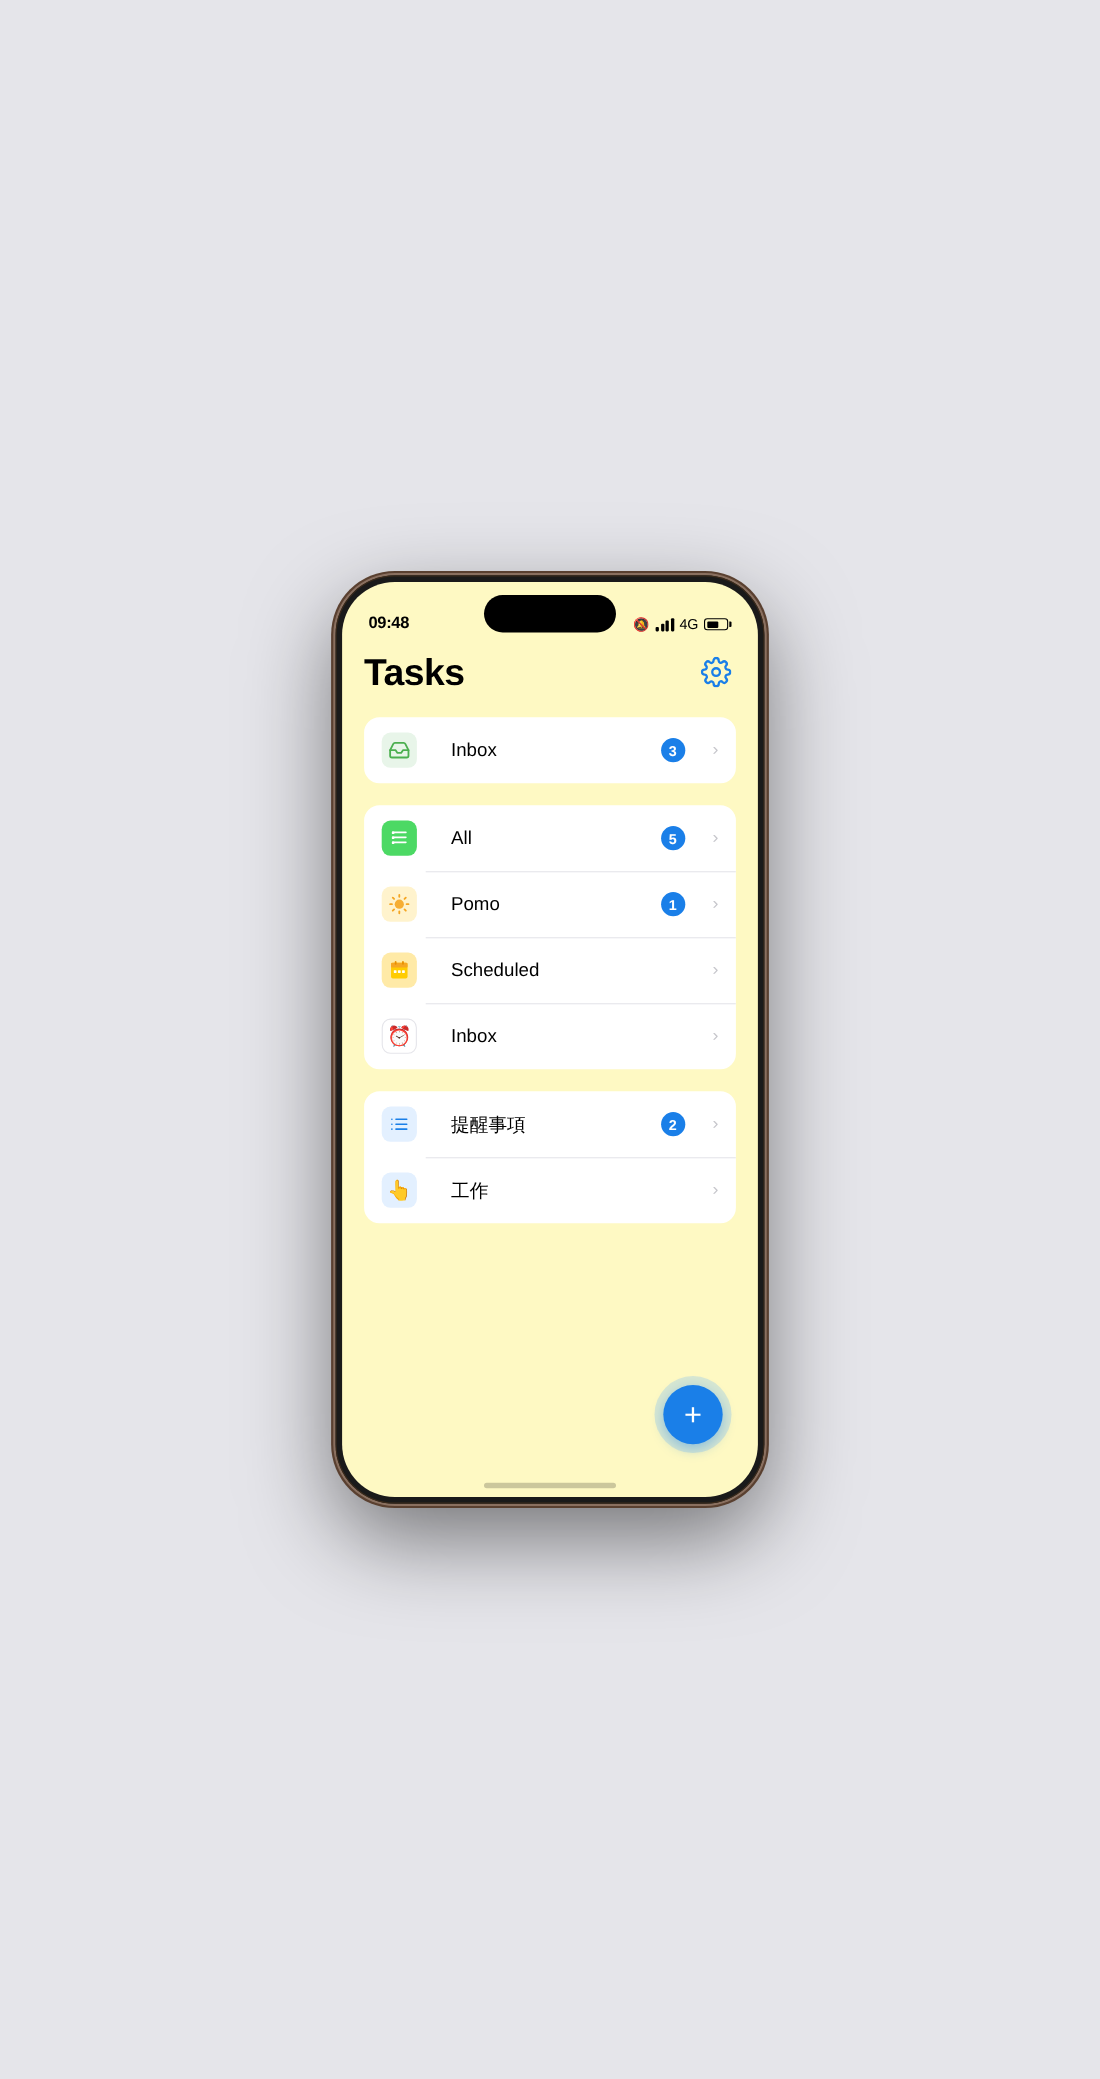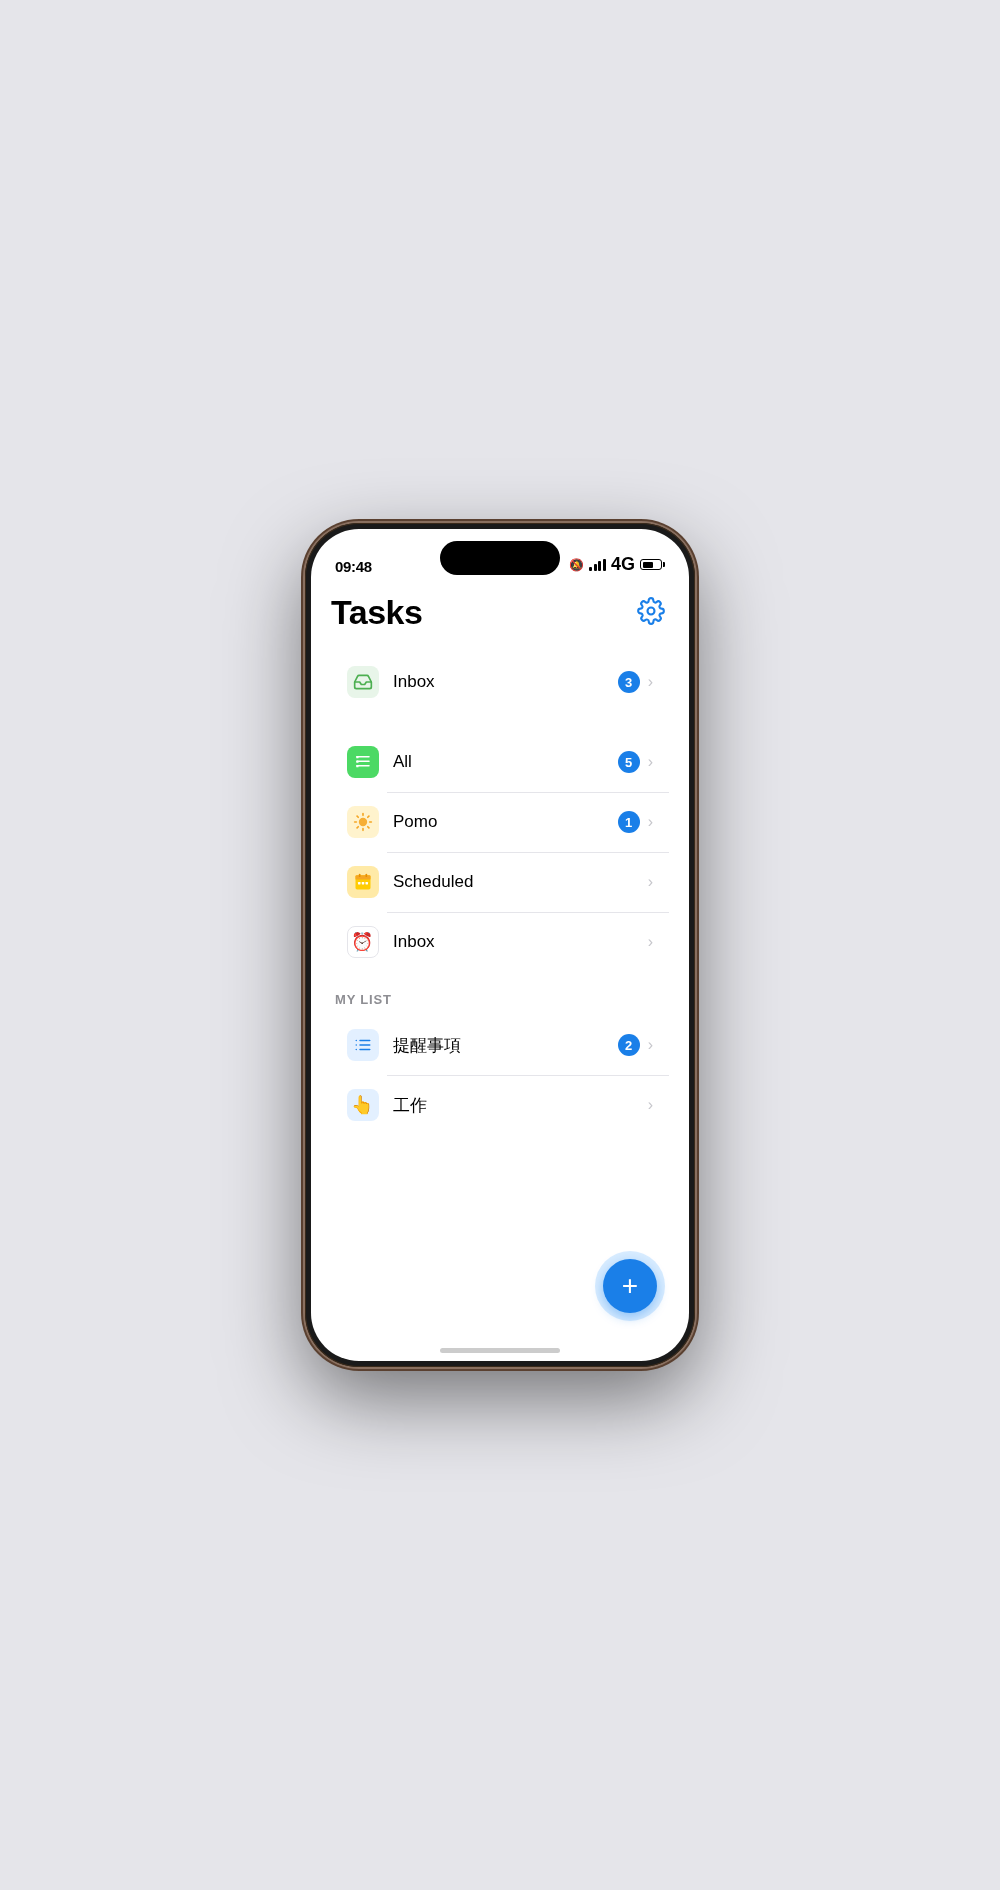--- a/index.html
+++ b/index.html
@@ -23,21 +23,21 @@
         0 30px 80px rgba(0,0,0,0.5),
         inset 0 0 0 1px #3a2a1a;
       overflow: hidden;
     }
     .phone-screen {
       position: absolute;
       top: 6px;
       left: 6px;
       right: 6px;
       bottom: 6px;
-      background: #ffffff;
+      background: #fef9c3;
       border-radius: 48px;
       overflow: hidden;
       display: flex;
       flex-direction: column;
     }
     
     .dynamic-island {
       position: absolute;
       top: 12px;
       left: 50%;
@@ -73,22 +73,22 @@
       align-items: flex-end;
       gap: 1.5px;
       height: 12px;
     }
     .signal-bar {
       width: 3px;
       background: #000;
       border-radius: 1px;
     }
     .status-text {
-      font-size: 18px;
-      font-weight: 700;
+      font-size: 13px;
+      font-weight: 400;
       color: #000;
     }
     .battery-icon {
       display: flex;
       align-items: center;
       gap: 1px;
     }
     .battery-body {
       width: 22px;
       height: 11px;
@@ -149,20 +149,21 @@
       border-radius: 14px;
       margin-bottom: 20px;
       overflow: hidden;
     }
     .list-item {
       display: flex;
       align-items: center;
       padding: 14px 16px;
       position: relative;
       cursor: pointer;
+      gap: 17px;
     }
     .list-item:not(:last-child)::after {
       content: '';
       position: absolute;
       bottom: 0;
       left: 56px;
       right: 0;
       height: 0.5px;
       background: #e5e5ea;
     }
@@ -375,21 +376,20 @@
 
         <div class="list-item">
           <div class="item-icon icon-pomo">
             <span style="font-size:18px;">⏰</span>
           </div>
           <span class="item-label">Inbox</span>
           <span class="chevron">›</span>
         </div>
       </div>
 
-      <div class="section-header">MY LIST</div>
       <div class="card">
 
         <div class="list-item">
           <div class="item-icon icon-list1">
             <svg width="18" height="18" viewBox="0 0 24 24" fill="none" stroke="#1a7fe8" stroke-width="2" stroke-linecap="round">
               <line x1="8" y1="6" x2="21" y2="6"></line>
               <line x1="8" y1="12" x2="21" y2="12"></line>
               <line x1="8" y1="18" x2="21" y2="18"></line>
               <line x1="3" y1="6" x2="3.01" y2="6"></line>
               <line x1="3" y1="12" x2="3.01" y2="12"></line>

